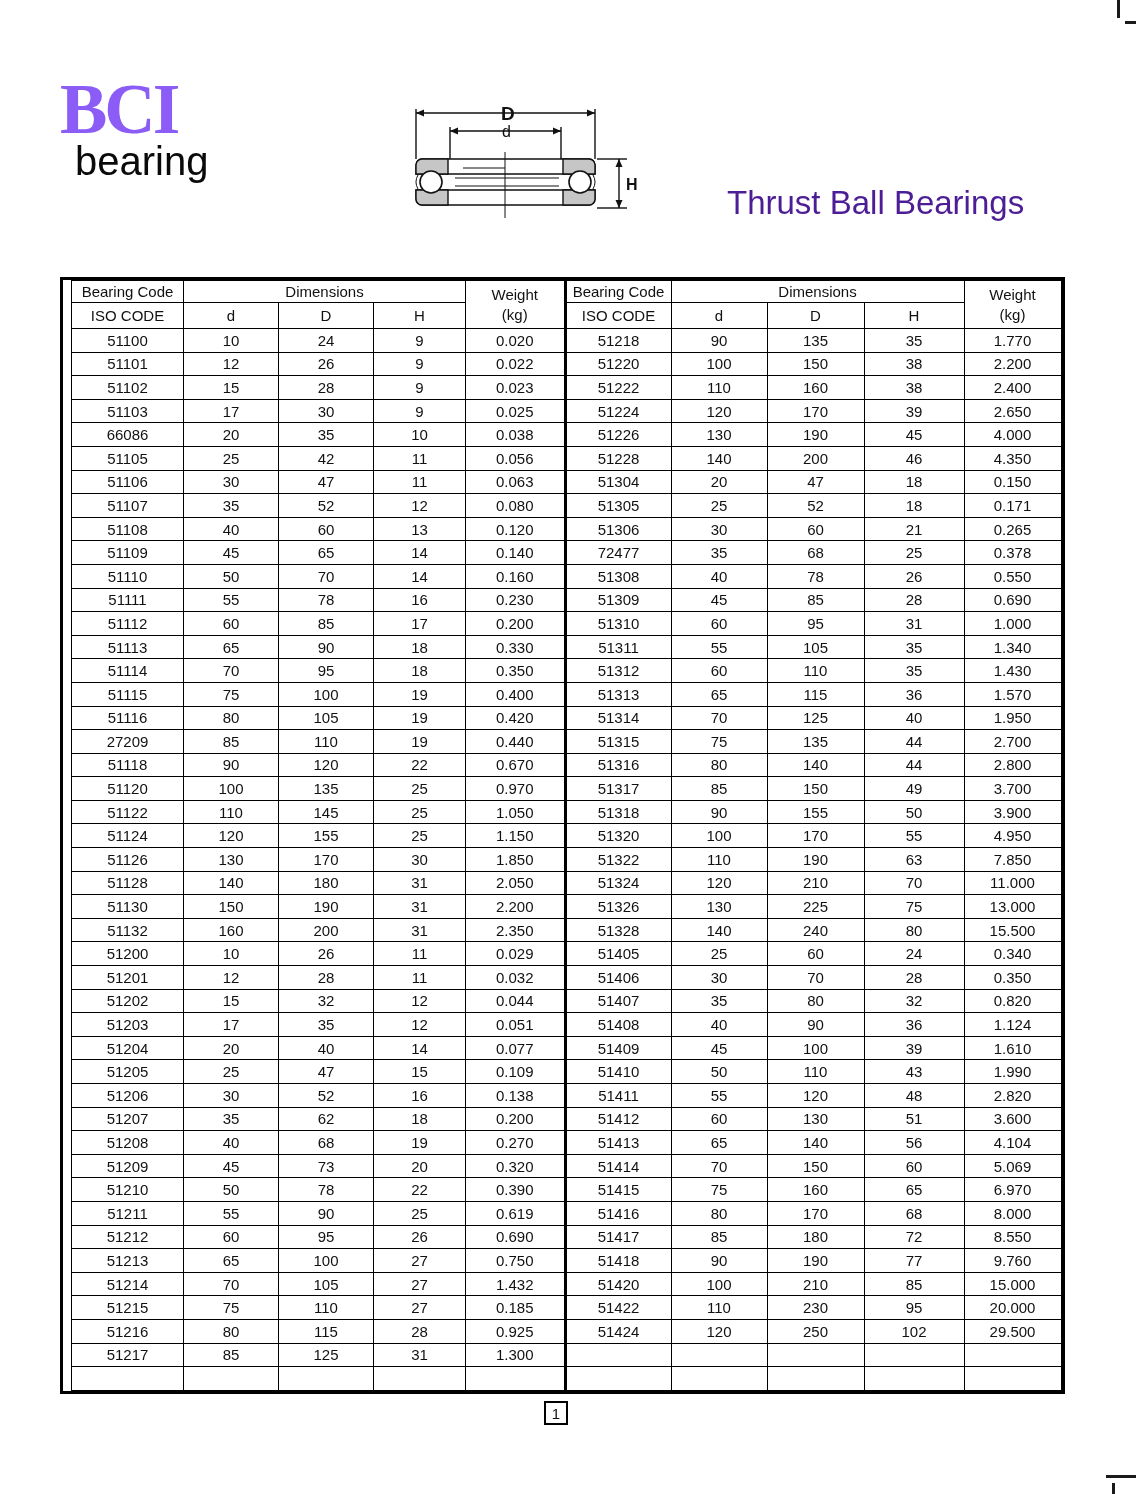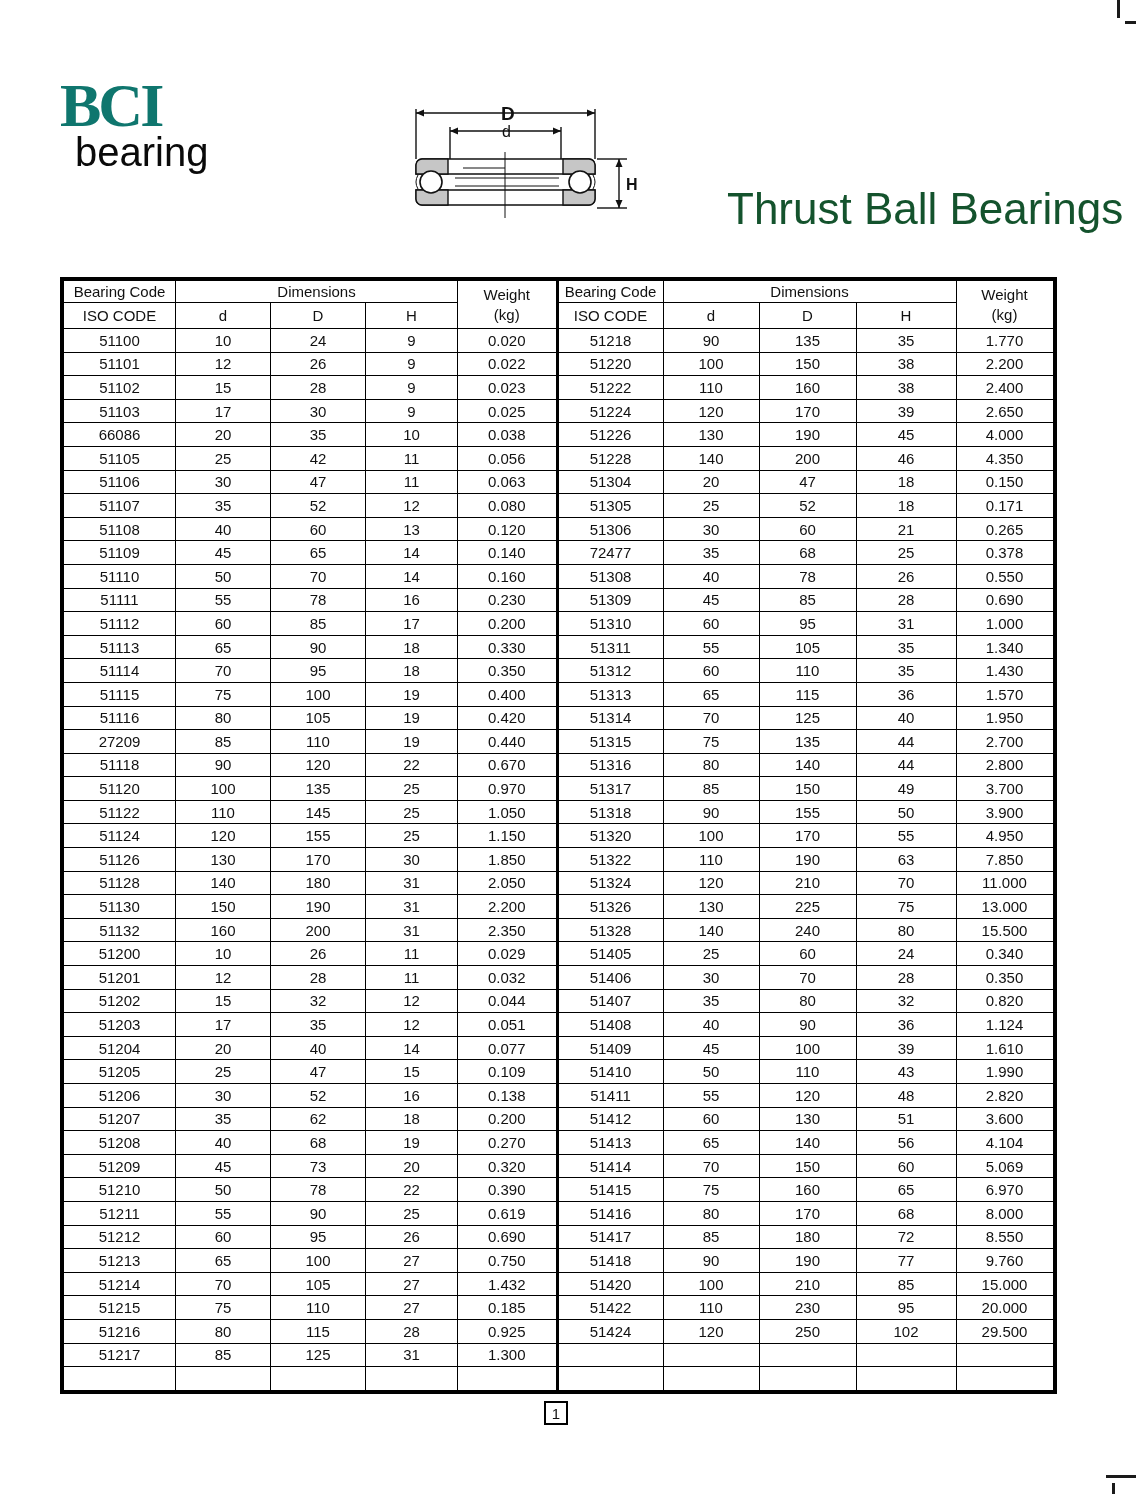--- a/index.html
+++ b/index.html
@@ -4,31 +4,31 @@
 <style>
   html,body{margin:0;padding:0;}
   body{background:#ffffff;font-family:"Liberation Sans",sans-serif;color:#111;}
   #page{position:relative;width:1136px;height:1494px;background:#fff;overflow:hidden;}
 
   
   .mark{position:absolute;background:#1a1a1a;}
 
   
   .logo{position:absolute;left:60px;top:74px;}
-  .logo-main{font-family:"Liberation Serif",serif;font-weight:bold;font-size:62px;line-height:1.0;letter-spacing:-3px;color:#0f766e;}
+  .logo-main{font-family:"Liberation Serif",serif;font-weight:bold;font-size:71px;line-height:1.0;letter-spacing:-3px;color:#8b5cf6;}
   .logo-sub{font-family:"Liberation Sans",sans-serif;font-size:40px;line-height:1.0;margin-top:-4px;margin-left:15px;color:#0a0a0a;}
 
   
-  .page-title{position:absolute;left:727px;top:184px;font-size:44px;color:#14532d;}
+  .page-title{position:absolute;left:727px;top:184px;font-size:33px;color:#4c1d95;}
 
   
   .diagram{position:absolute;left:393px;top:96px;}
 
   
-  .tables{position:absolute;left:60px;top:277px;display:flex;border:3px solid #000;}
+  .tables{position:absolute;left:60px;top:277px;display:flex;border:3px solid #000;padding-left:8px;}
   table{border-collapse:collapse;table-layout:fixed;}
   table.t-left{border-right:2px solid #000;}
   th,td{border:1.5px solid #000;font-weight:normal;font-size:15px;text-align:center;padding:0 2px;white-space:nowrap;overflow:hidden;}
   thead tr.h1 th{height:21px;}
   thead tr.h2 th{height:25px;}
   tbody tr{height:23.6px;}
   .wcell div{line-height:1.3;}
 
   
   .page-num{position:absolute;left:544px;top:1401px;width:20px;height:20px;border:2px solid #000;

